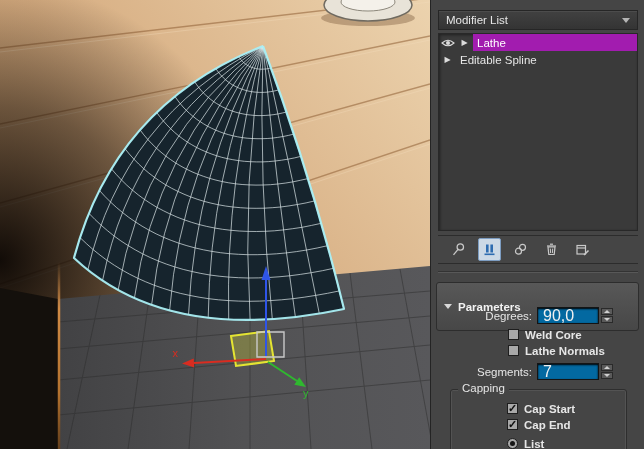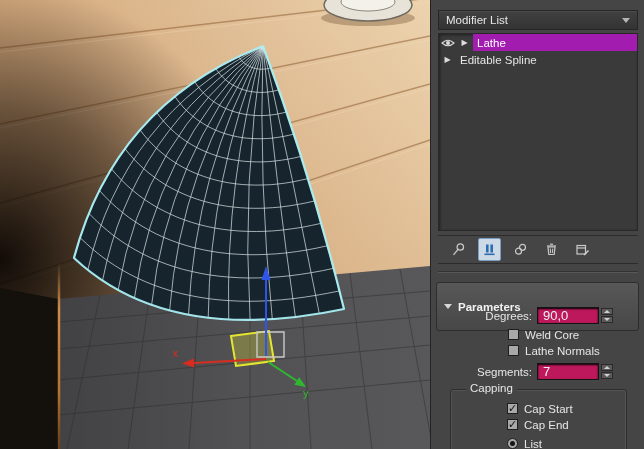--- a/index.html
+++ b/index.html
@@ -34,42 +34,42 @@
          border-top:1px solid #333;border-bottom:1px solid #585858;}
   .rollout{position:absolute;left:5px;right:5px;top:282px;height:19px;
          background:linear-gradient(#585858,#474747);border:1px solid #2d2d2d;border-radius:3px;
          display:flex;align-items:center;gap:6px;padding:14px 7px;font-weight:bold;color:#f2f2f2;}
   .tri-down{width:0;height:0;border-left:4px solid transparent;border-right:4px solid transparent;
          border-top:5px solid #d8d8d8;}
   .params{position:absolute;left:5px;right:5px;top:306px;bottom:0;}
   .spin-row{display:flex;align-items:center;justify-content:flex-end;height:19px;
          margin:0 26px 2px 0;}
   .spin-row label{margin-right:5px;}
-  .spin-field{width:50px;height:15px;background:#be185d;border:1px solid #141414;
+  .spin-field{width:50px;height:15px;background:#0369a1;border:1px solid #141414;
          box-shadow:inset 0 1px 2px #000;display:flex;align-items:center;padding:0 5px;
-         color:#f0f0f0;font-size:13px;}
+         color:#f0f0f0;font-size:16px;}
   .spinner{display:flex;flex-direction:column;gap:1px;margin-left:2px;}
   .spin-btn{width:12px;height:7px;background:#5a5a5a;border:1px solid #2a2a2a;position:relative;box-sizing:border-box;}
   .spin-btn.up::after,.spin-btn.down::after{content:"";position:absolute;left:2px;}
   .spin-btn.up::after{top:1px;border-left:3px solid transparent;border-right:3px solid transparent;
          border-bottom:3px solid #cfcfcf;}
   .spin-btn.down::after{top:1px;border-left:3px solid transparent;border-right:3px solid transparent;
          border-top:3px solid #cfcfcf;}
-  .check-row{display:flex;align-items:center;gap:6px;height:15px;margin:1px 0 1px 72px;}
+  .check-row{display:flex;align-items:center;gap:6px;height:15px;margin:1px 0 1px 72px;font-weight:bold;}
   .checkbox{width:11px;height:11px;background:#a8a8a8;border:1px solid #1e1e1e;box-sizing:border-box;
          font-size:11px;line-height:9px;text-align:center;color:#101010;flex:none;}
   .checkbox.checked::after{content:"✓";}
   .radio{width:11px;height:11px;border-radius:50%;background:#a8a8a8;border:1px solid #1e1e1e;
          box-sizing:border-box;position:relative;flex:none;}
   .radio.selected::after{content:"";position:absolute;left:2px;top:2px;right:2px;bottom:2px;
          border-radius:50%;background:#161616;}
   .groupbox{margin:8px 12px 0 14px;border:1px solid #2e2e2e;border-radius:3px;
          box-shadow:inset 0 0 0 1px rgba(255,255,255,.08);position:relative;
          padding:10px 0 40px 0;}
-  .group-title{position:absolute;top:-8px;left:7px;background:#454545;padding:0 4px;margin-left:8px;}
+  .group-title{position:absolute;top:-8px;left:7px;background:#454545;padding:0 4px;}
   .groupbox .check-row{margin-left:56px;text-align:center;}
 </style>
 </head>
 <body>
 
 <div class="screen">
 
   <div class="viewport">
     <svg id="vp-svg" width="430" height="449" viewBox="0 0 430 449">
       <defs>

